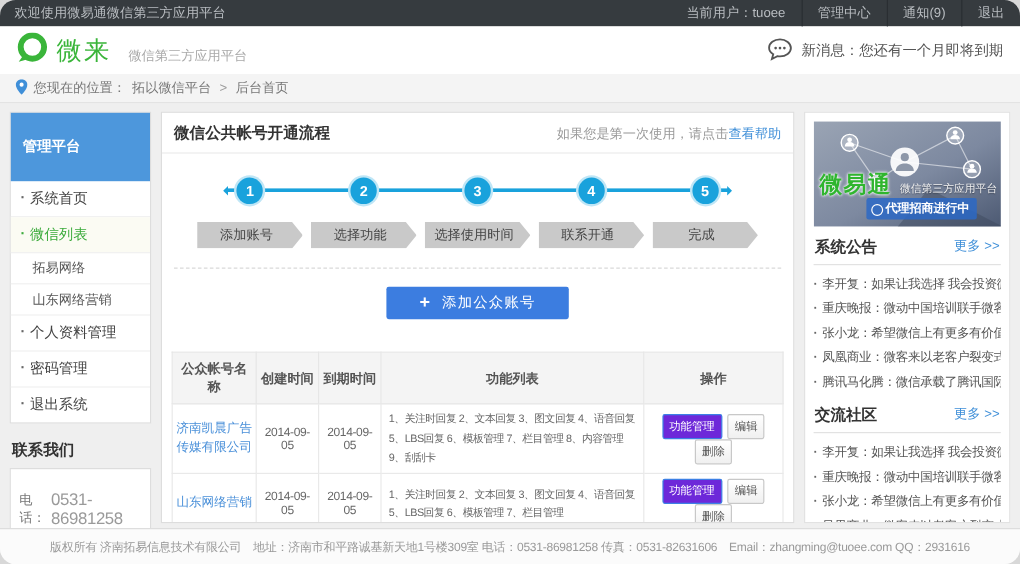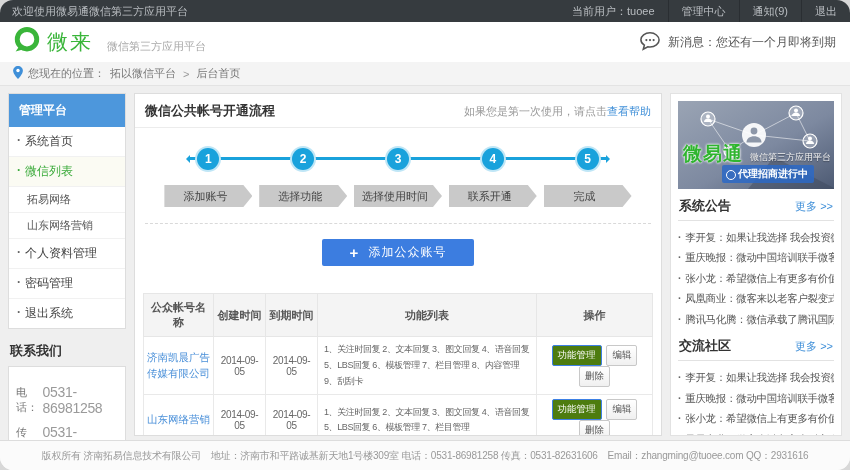--- a/index.html
+++ b/index.html
@@ -26,21 +26,21 @@
   .breadcrumb .bc-sep { color:#999; margin:0 2px; }
 
   
   .content { display:flex; gap:8px; padding:7px 8px 0 8px; height:354px; }
   .col-left { width:118px; flex:none; }
   .col-center { flex:1; background:#fff; border:1px solid #ddd; height:343px; overflow:hidden; }
   .col-right { width:172px; flex:none; background:#fff; border:1px solid #e2e2e2; height:343px; padding:0 7px 6px 7px; overflow:hidden; }
 
   
   .menu { background:#fff; border:1px solid #ddd; }
-  .menu-title { background:#4d97dc; color:#fff; font-size:12px; font-weight:bold; padding:8px 10px; }
+  .menu-title { background:#4d97dc; color:#fff; font-size:12px; font-weight:bold; padding:20px 10px; }
   .menu-item { position:relative; font-size:12px; color:#444; padding:6px 6px 6px 16px; border-bottom:1px solid #f1f1f1; cursor:pointer; }
   .menu-item::before { content:"·"; position:absolute; left:8px; font-weight:bold; color:#666; }
   .menu-item:last-child { border-bottom:none; }
   .menu-item.active { color:#3cab3c; background:#fbfbf3; }
   .menu-item.active::before { color:#3cab3c; }
   .menu-item.sub { font-size:11px; color:#555; padding:5px 6px 5px 18px; }
   .menu-item.sub::before { content:""; }
   .contact-title { font-size:13px; font-weight:bold; color:#333; margin:13px 2px 6px 2px; }
   .contact-box { background:#fff; border:1px solid #ddd; padding:9px 7px; }
   .contact-row { display:flex; align-items:center; font-size:11px; color:#777; margin:8px 0; }
@@ -72,32 +72,32 @@
   
   table.accounts { width:calc(100% - 16px); margin:27px 8px 0 8px; border-collapse:collapse; }
   .accounts th { background:#f4f4f4; font-size:11px; font-weight:bold; color:#555; padding:6px 3px; border:1px solid #e6e6e6; }
   .accounts td { font-size:10px; color:#666; padding:4px 3px; border:1px solid #e9e9e9; text-align:center; vertical-align:middle; }
   .accounts th:nth-child(1){ width:70px; } .accounts th:nth-child(2){ width:52px; } .accounts th:nth-child(3){ width:52px; } .accounts th:nth-child(5){ width:116px; }
   .accounts td.c-feat { text-align:left; padding:5px 6px; overflow:hidden; }
   .feat-line { font-size:9px; letter-spacing:-0.4px; line-height:1.75; white-space:nowrap; color:#666; }
   .acc-name { color:#4a90d9; font-size:10.5px; text-decoration:none; cursor:pointer; line-height:1.5; display:inline-block; }
   .c-date { font-size:9px; letter-spacing:-0.3px; }
   .btn { display:inline-block; font-size:9.5px; border-radius:2px; padding:3px 5px; margin:0 1px; cursor:pointer; border:1px solid transparent; font-family:inherit; }
-  .btn-primary { background:#4d7c0f; color:#fff; border-color:#3d80e5; }
+  .btn-primary { background:#6d28d9; color:#fff; border-color:#3d80e5; }
   .btn-plain { background:linear-gradient(#fff,#f0f0f0); color:#555; border-color:#c8c8c8; }
 
   
   .banner { position:relative; height:88px; margin:7px -0px 8px 0; overflow:hidden; cursor:pointer; }
   .banner svg.bg { position:absolute; inset:0; }
   .banner .bn-title { position:absolute; left:5px; top:40px; font-size:19px; font-weight:bold; color:#2fb52f; text-shadow:0 0 3px #fff,0 0 2px #fff; letter-spacing:1px; }
   .banner .bn-sub { position:absolute; left:72px; top:50px; font-size:9px; color:#f2f2f2; text-shadow:0 1px 1px rgba(0,0,0,.4); }
   .banner .bn-chip { position:absolute; right:20px; bottom:6px; background:rgba(44,104,198,.85); color:#fff; font-size:10px; font-weight:bold; padding:2px 6px 2px 16px; border-radius:2px; }
   .banner .bn-chip::before { content:""; position:absolute; left:4px; top:50%; width:8px; height:8px; margin-top:-4px; border:1.5px solid #fff; border-radius:50%; }
 
-  .box-head { display:flex; justify-content:space-between; align-items:center; margin:6px 1px 5px 1px;gap:24px; }
+  .box-head { display:flex; justify-content:space-between; align-items:flex-start; margin:6px 1px 5px 1px;gap:24px; }
   .box-title { font-size:13px; font-weight:bold; color:#333; }
   .more-link { font-size:11px; color:#3f8fd8; text-decoration:none; cursor:pointer; }
   .news-list { list-style:none; border-top:1px solid #e2e2e2; padding-top:6px; margin-bottom:8px; }
   .news-list li { font-size:10.5px; color:#555; line-height:1.95; white-space:nowrap; overflow:hidden; cursor:pointer; letter-spacing:-0.3px; }
   .news-list li::before { content:"·"; font-weight:bold; margin-right:4px; color:#666; }
 
   
   .footer { position:absolute; left:0; right:0; bottom:0; height:30px; background:#fbfbfb; border-top:1px solid #ddd; display:flex; align-items:center; justify-content:center; }
   .footer span { font-size:10px; color:#999; letter-spacing:-0.2px; }
 </style>

